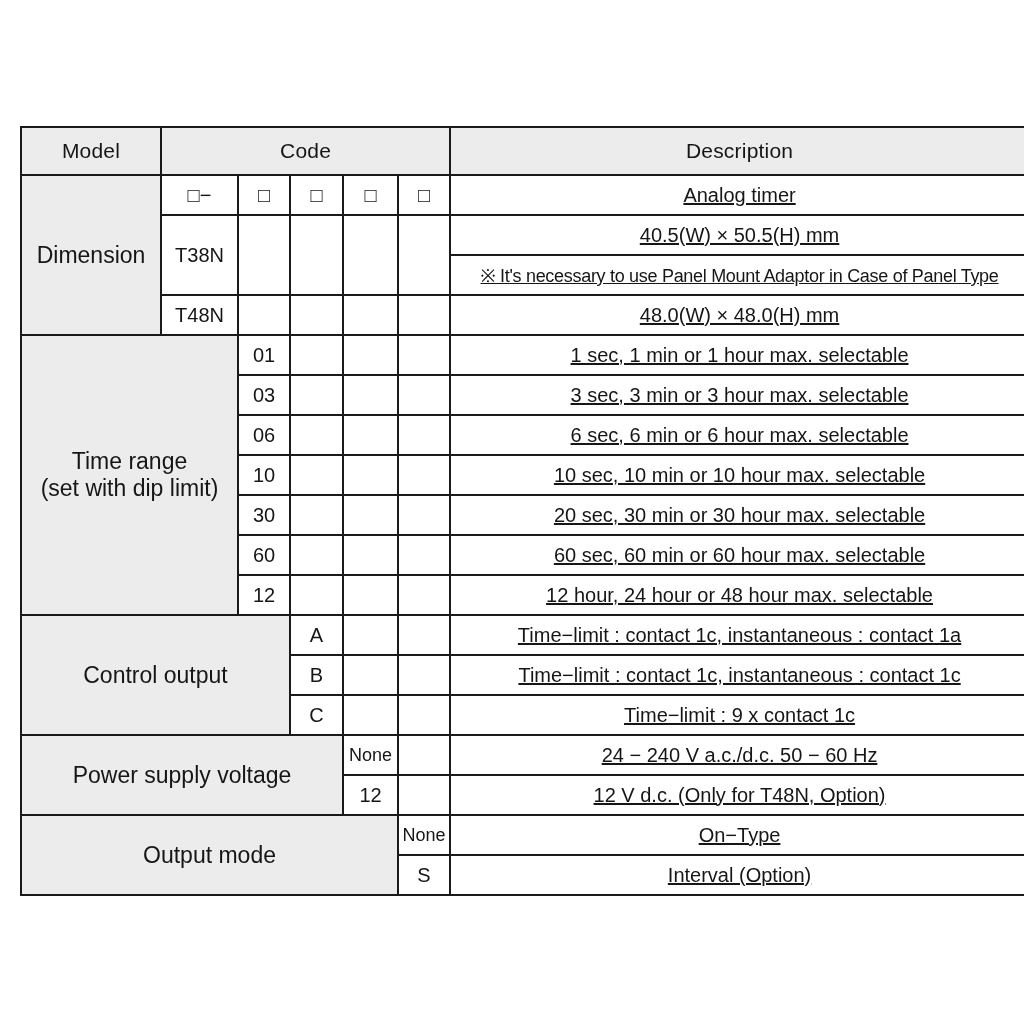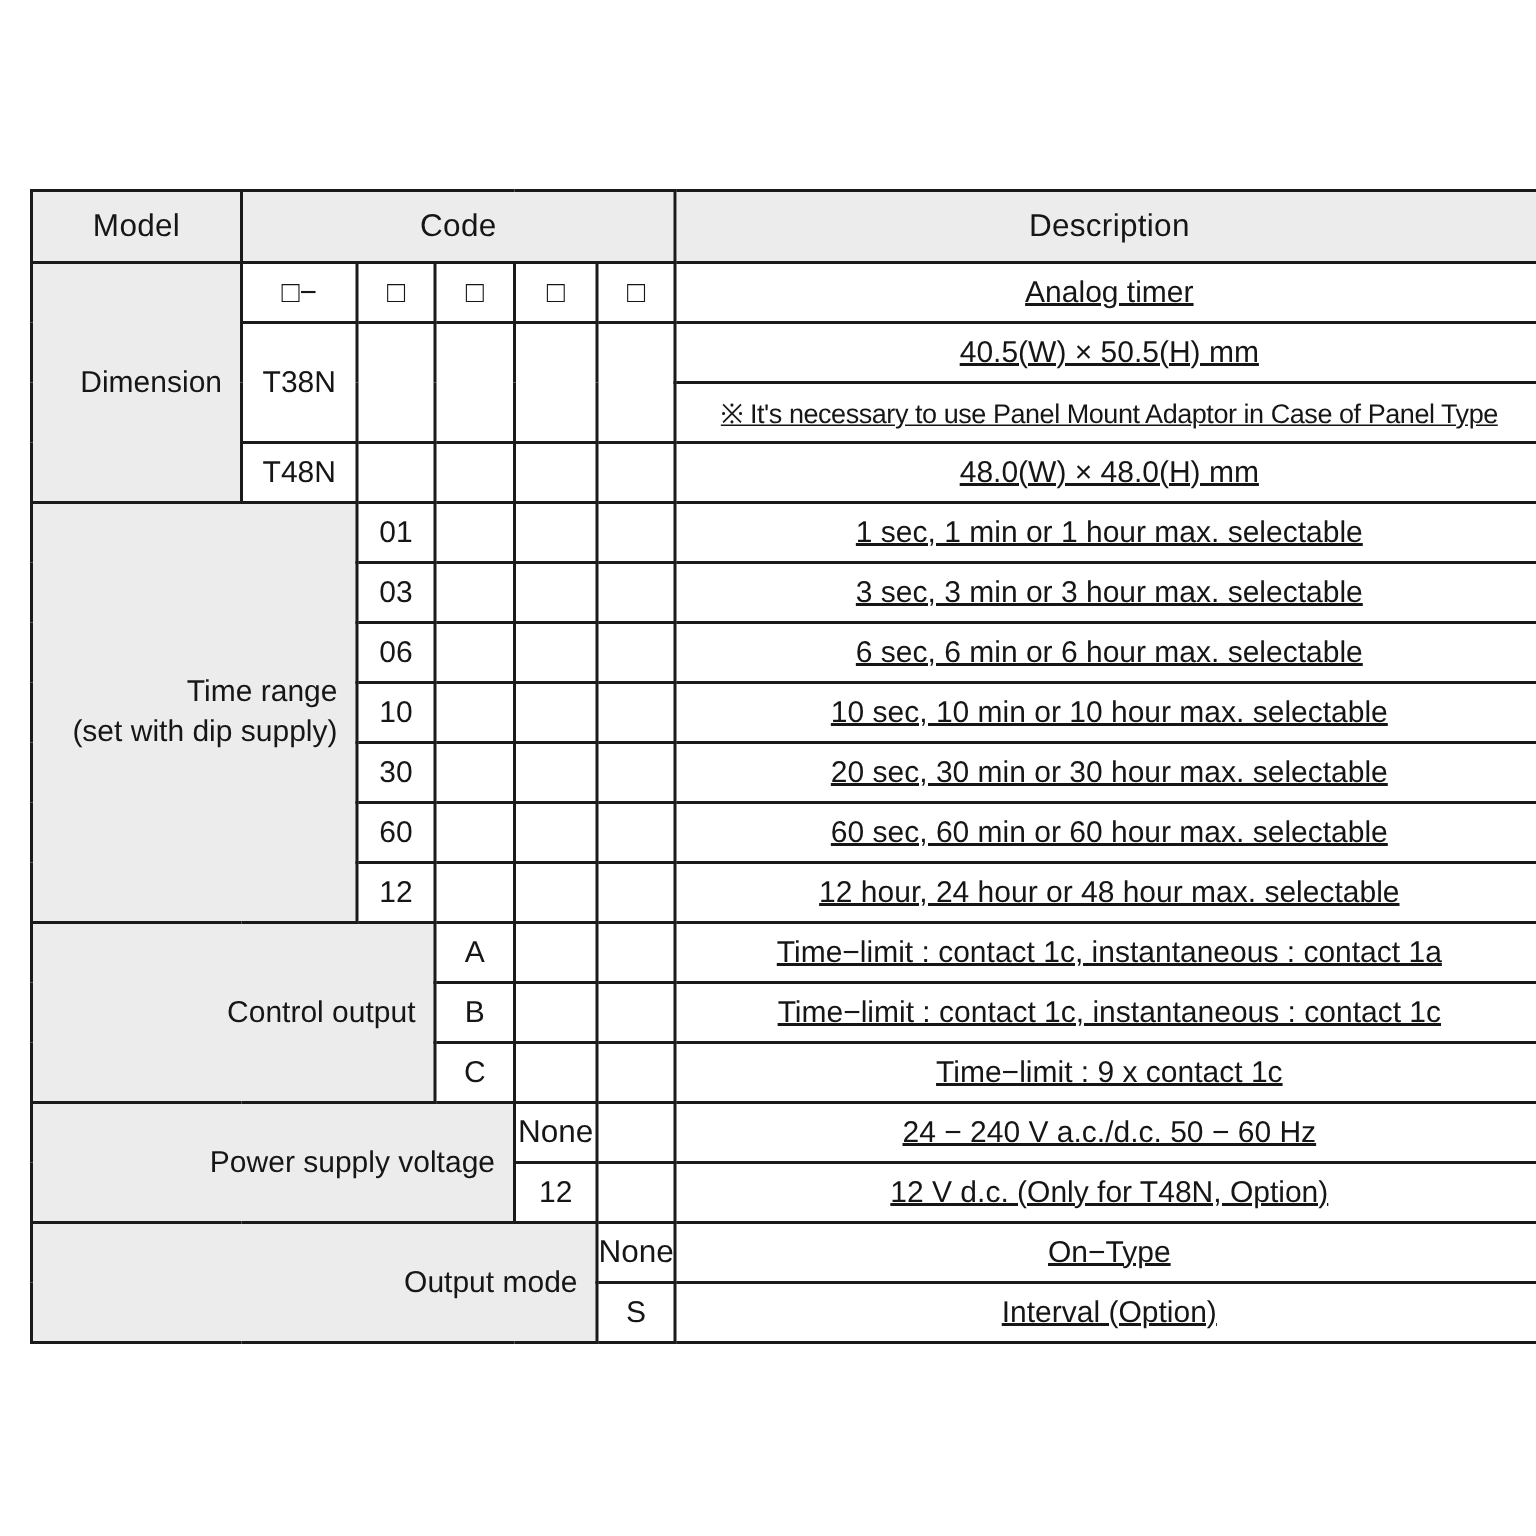--- a/index.html
+++ b/index.html
@@ -29,35 +29,35 @@
   }
   .spec tr{height:40px;}
   .spec tr.header-row{height:48px;}
   .spec th{
     background:var(--header-bg);
     font-size:21px;text-align:center;padding:0;
     letter-spacing:0.2px;
   }
   .cell-label{
     background:var(--header-bg);
-    text-align:right;padding:0 12px;
-    font-size:20px;line-height:27px;
+    text-align:center;padding:0 12px;
+    font-size:23px;line-height:27px;
   }
   .cell-code{
     text-align:center;font-size:20px;padding:0;
     border-left-style:dotted;border-right-style:dotted;
   }
   .cell-desc{
     text-align:center;padding:0 12px;font-size:20px;
     border-left-style:solid;
     white-space:nowrap;
     text-decoration:underline;
   }
   .note{font-size:18px;letter-spacing:-0.3px;padding:0 10px;margin-left:47px;}
-  .small{font-size:21px;}
+  .small{font-size:18px;}
 </style>
 </head>
 <body>
 
 <div class="page">
   <table class="spec">
     <colgroup>
       <col style="width:140px">
       <col style="width:77px">
       <col style="width:52px">
@@ -101,21 +101,21 @@
       <td class="cell-code"></td>
       <td class="cell-code"></td>
       <td class="cell-code"></td>
       <td class="cell-code"></td>
       <td class="cell-desc">48.0(W) × 48.0(H) mm</td>
     </tr>
 
     <tr>
       <td class="cell-label" rowspan="7" colspan="2">
         <div>Time range</div>
-        <div>(set with dip supply)</div>
+        <div>(set with dip limit)</div>
       </td>
       <td class="cell-code">01</td>
       <td class="cell-code"></td>
       <td class="cell-code"></td>
       <td class="cell-code"></td>
       <td class="cell-desc">1 sec, 1 min or 1 hour max. selectable</td>
     </tr>
     <tr>
       <td class="cell-code">03</td>
       <td class="cell-code"></td>

